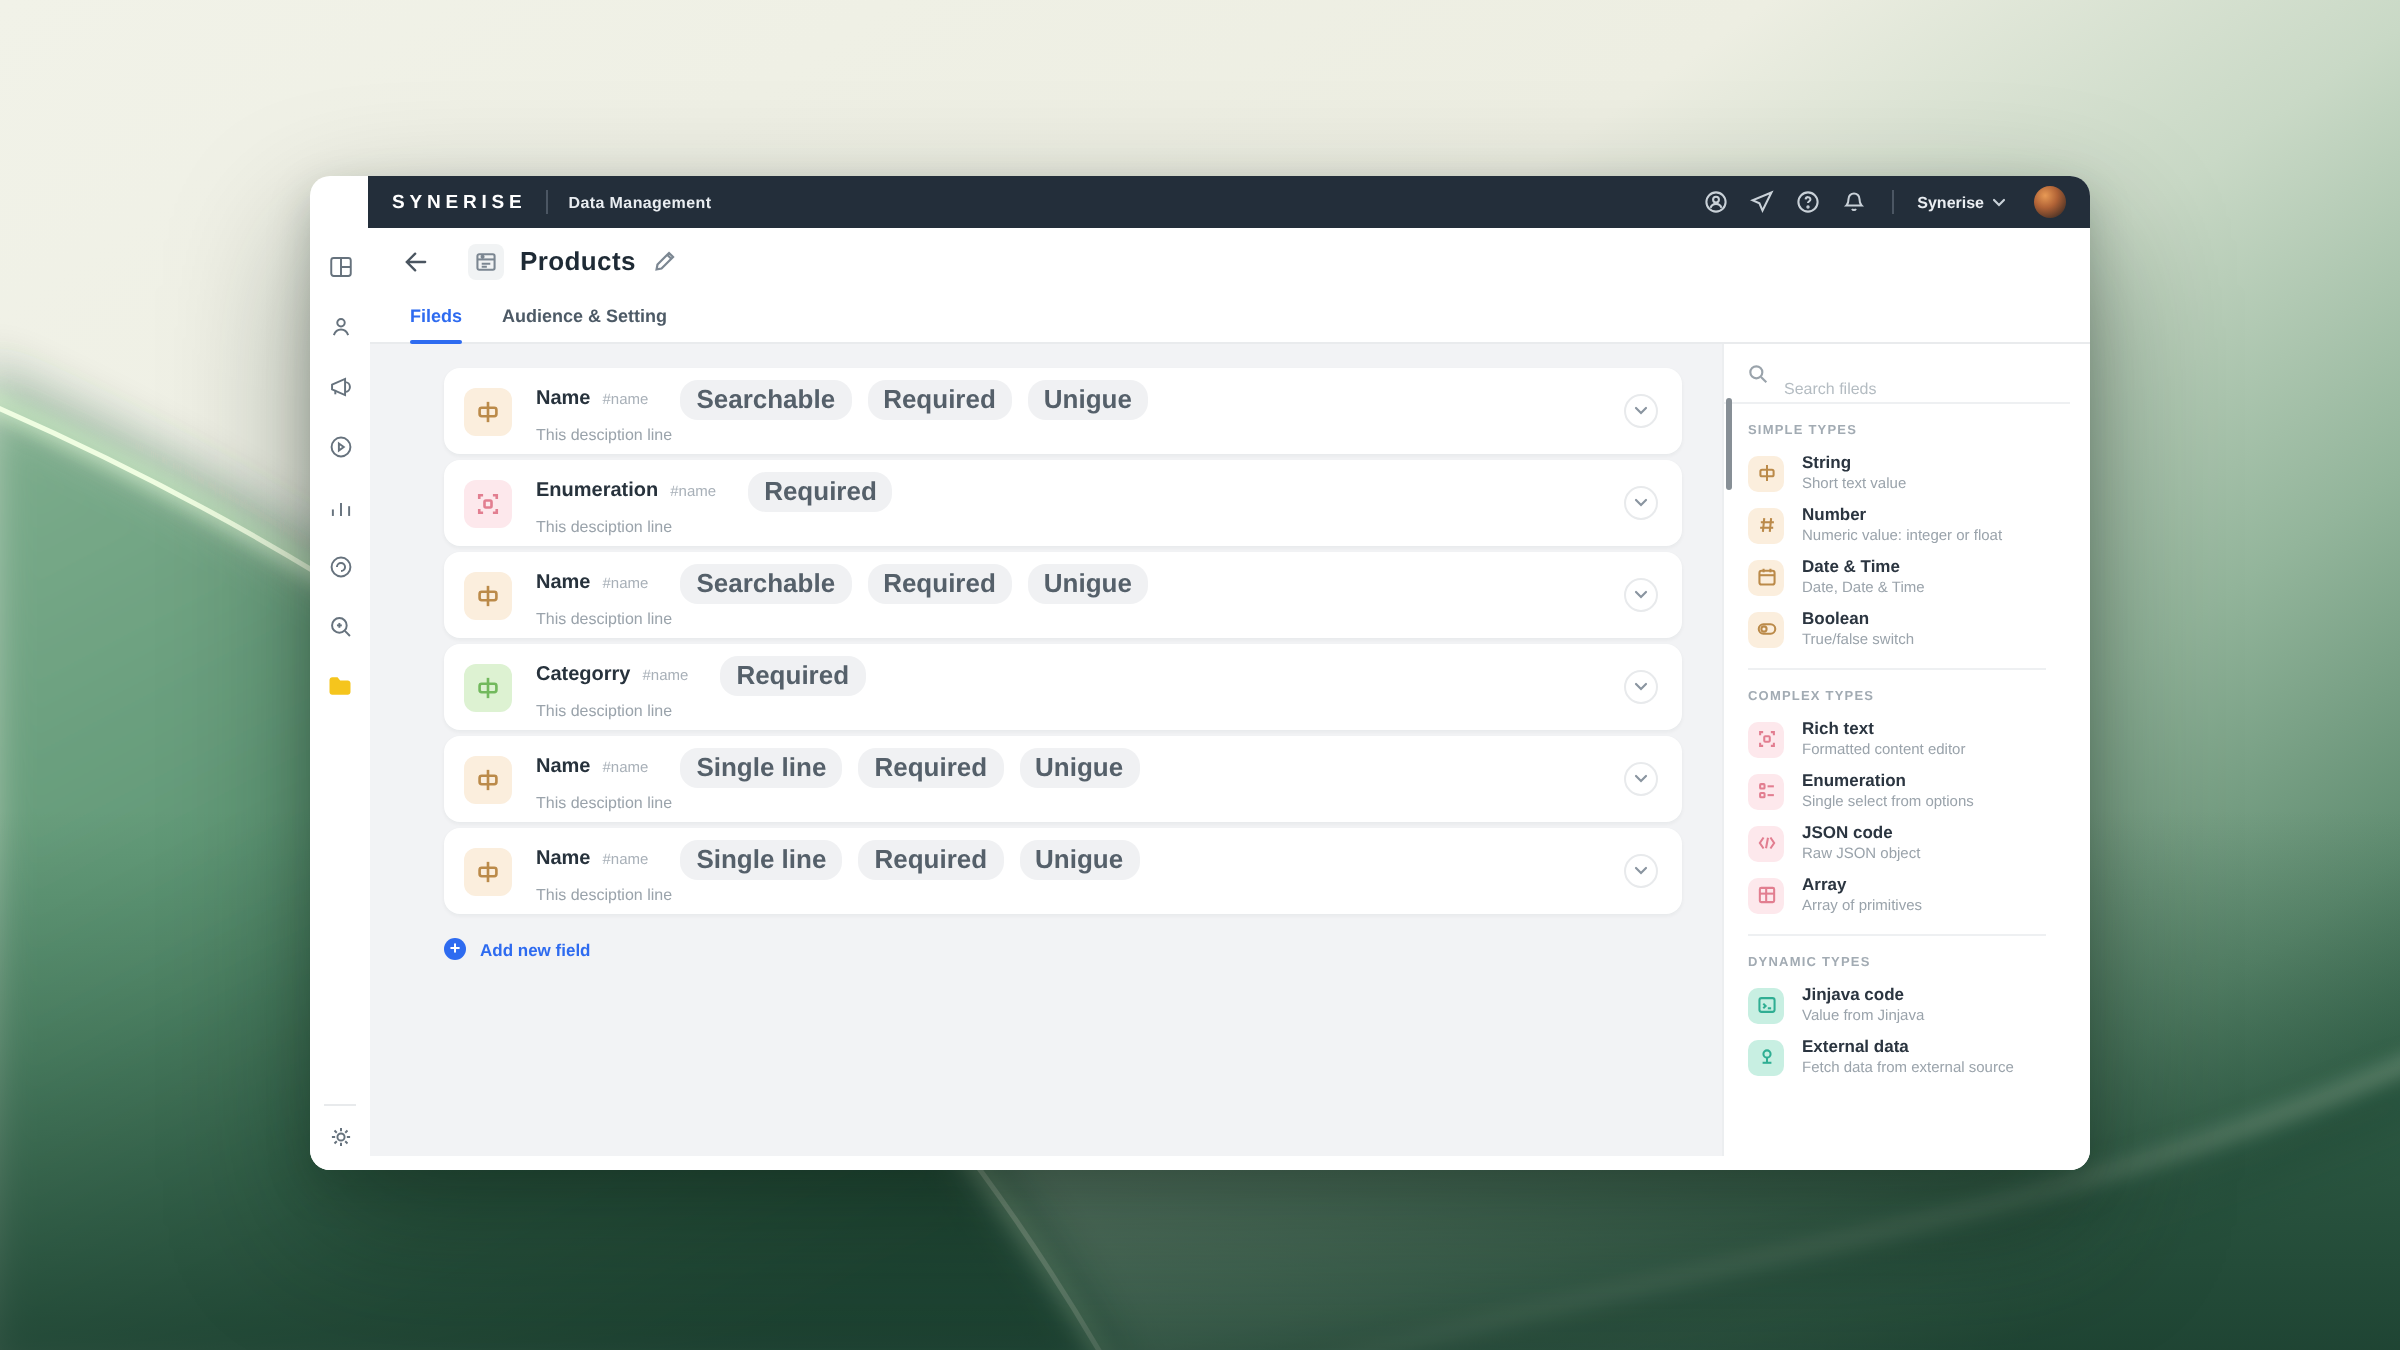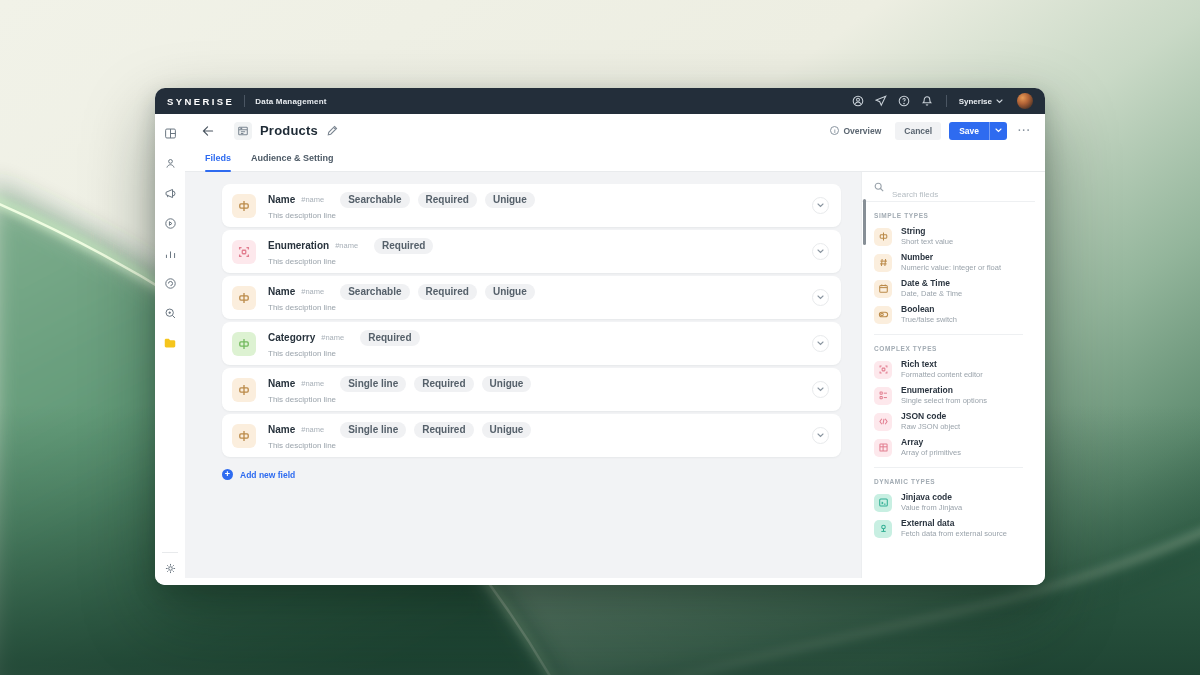--- a/index.html
+++ b/index.html
@@ -2,21 +2,21 @@
 <html><head>
 <meta charset="utf-8">
 <style>
   * { margin:0; padding:0; box-sizing:border-box; }
   html,body { width:1200px; height:675px; overflow:hidden; font-family:"Liberation Sans",sans-serif; }
   .bg { position:absolute; left:0; top:0; width:1200px; height:675px; }
 
   
   .window { position:absolute; left:155px; top:88px; width:890px; height:497px;
     background:#fff; border-radius:10px; overflow:hidden;
-    box-shadow:0 30px 70px rgba(8,28,18,.40), 0 8px 22px rgba(8,28,18,.22); }
+    box-shadow:0 30px 70px rgba(8,28,18,.40), 0 8px 22px rgba(8,28,18,.22);padding-left:29px; }
 
   
   .topbar { height:26px; background:#232e3a; display:flex; align-items:center; padding:0 12px; }
   .logo { color:#fff; font-size:9.5px; font-weight:700; letter-spacing:2.4px; }
   .tb-div { width:1px; height:12px; background:#4b5663; margin:0 10px; }
   .tb-app { color:#e9edf1; font-size:8px; font-weight:700; letter-spacing:.2px; }
   .tb-right { margin-left:auto; display:flex; align-items:center; gap:10px; }
   .tb-ic { width:13px; height:13px; display:flex; align-items:center; justify-content:center; cursor:pointer; }
   .tb-ic svg { stroke:#c9d1d8; fill:none; stroke-width:1.2; }
   .tb-div2 { width:1px; height:12px; background:#4b5663; margin:0 2px; }
@@ -75,21 +75,21 @@
   .fam-tan   { background:#fbeedd; } .fam-tan svg   { stroke:#bb8a49; color:#bb8a49; }
   .fam-pink  { background:#fde8ec; } .fam-pink svg  { stroke:#e27e90; color:#e27e90; }
   .fam-green { background:#ddf2d2; } .fam-green svg { stroke:#72b95d; color:#72b95d; }
   .fam-teal  { background:#c8efe2; } .fam-teal svg  { stroke:#2fae93; color:#2fae93; }
 
   .f-text { margin-left:12px; min-width:0; }
   .f-top { display:flex; align-items:center; }
   .f-name { font-size:10px; font-weight:700; color:#27323c; }
   .f-tag { font-size:7.5px; color:#a8b0b8; margin-left:6px; }
   .f-badges { display:flex; gap:8px; margin-left:16px; }
-  .badge { background:#f0f1f3; border-radius:9px; padding:2.5px 8px; font-size:10px; font-weight:700; color:#55606a; white-space:nowrap; }
+  .badge { background:#f0f1f3; border-radius:9px; padding:2.5px 8px; font-size:13px; font-weight:700; color:#55606a; white-space:nowrap; }
   .f-desc { font-size:8px; color:#9aa3ab; margin-top:3px; }
   .chev-btn { margin-left:auto; width:17px; height:17px; border-radius:50%; border:1px solid #e8eaec; background:#fff; display:flex; align-items:center; justify-content:center; cursor:pointer; flex:none; }
 
   .add-row { margin-top:12px; display:flex; align-items:center; gap:7px; cursor:pointer; }
   .plus-circle { width:11px; height:11px; border-radius:50%; background:#2e6bf0; display:flex; align-items:center; justify-content:center; color:#fff; font-size:9px; font-weight:700; line-height:1; }
   .add-label { font-size:8.5px; font-weight:700; color:#2e6bf0; }
 
   
   .panel { width:174px; background:#fff; border-left:1px solid #eceef0; position:relative; overflow:hidden; flex:none; }
   .search-row { height:30px; border-bottom:1px solid #eef0f2; display:flex; align-items:center; padding:0 12px; gap:8px; }
@@ -266,36 +266,20 @@
               <circle cx="5" cy="4" r="0.6"></circle>
               <path d="M4.5 8h5M4.5 9.8h3"></path>
             </svg>
         </span>
         <span class="page-title">Products</span>
         <span class="pencil">
           <svg width="11" height="11" viewBox="0 0 12 12">
               <path d="M8.2 1.6l2.2 2.2-6.3 6.3-2.7.5.5-2.7zM7.2 2.6l2.2 2.2"></path>
             </svg>
         </span>
-        <div class="ph-right">
-          <span class="overview">
-            <span class="info-ic">i</span>
-            <span>Overview</span>
-          </span>
-          <button class="btn-cancel">Cancel</button>
-          <span class="btn-save">
-            <span class="save-main">Save</span>
-            <span class="save-caret">
-              <svg width="7" height="5" viewBox="0 0 8 6">
-                  <path d="M1 1.2l3 3 3-3" stroke="#fff" stroke-width="1.3" fill="none" stroke-linecap="round"></path>
-                </svg>
-            </span>
-          </span>
-          <span class="more-dots">···</span>
-        </div>
       </div>
 
       <div class="tabs">
         <span class="tab active">Fileds</span>
         <span class="tab">Audience &amp; Setting</span>
       </div>
 
       <div class="content">
         <div class="gray-wrap">
           <div class="content-row">

